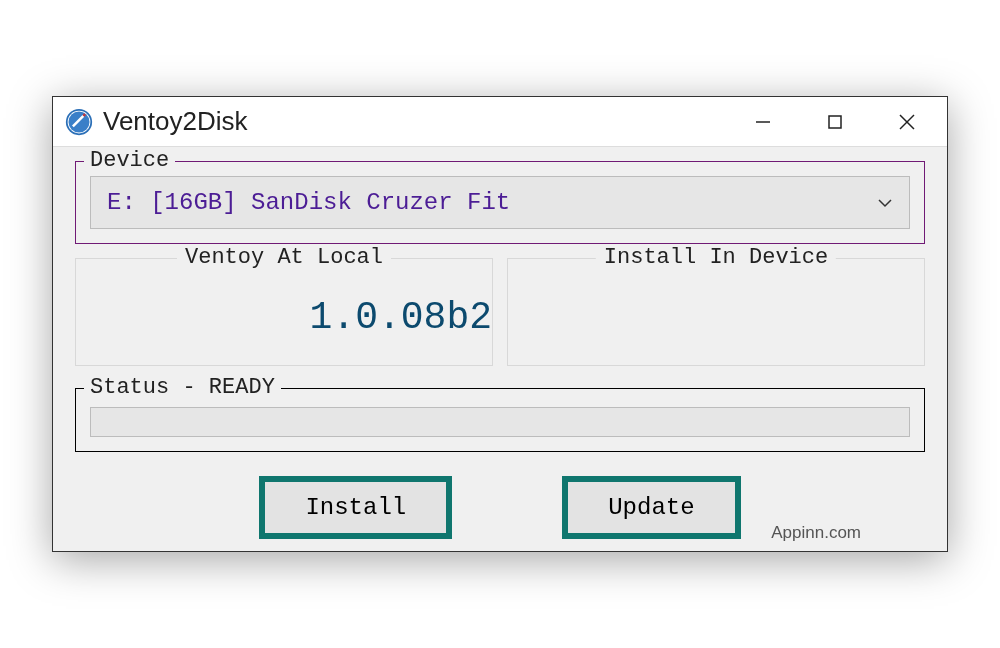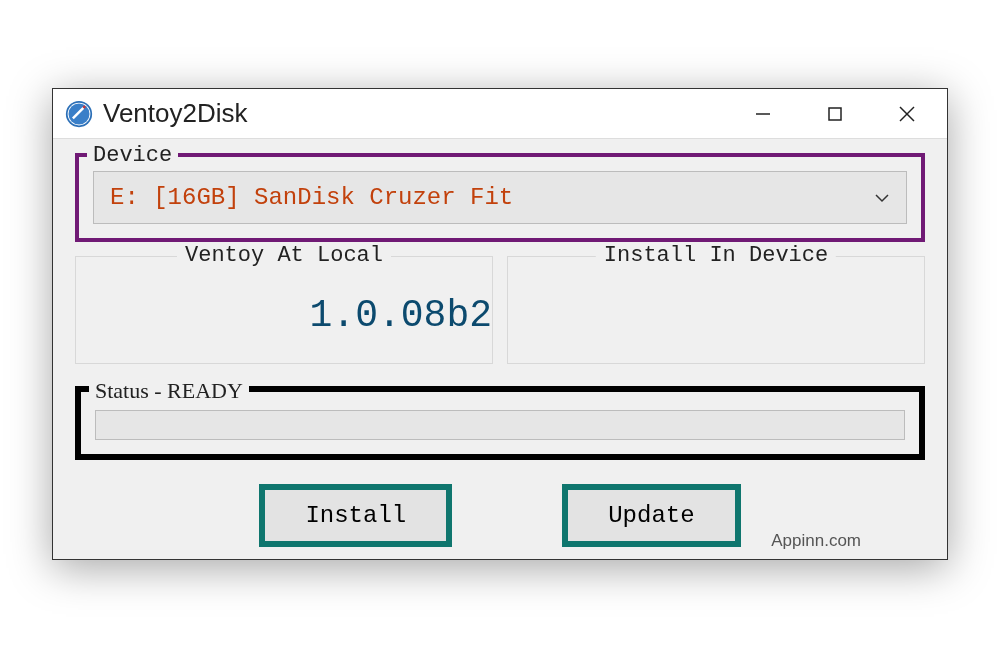--- a/index.html
+++ b/index.html
@@ -56,21 +56,21 @@
     }
     .win-btn svg {
       stroke: #222;
       stroke-width: 1.5;
       fill: none;
     }
     .client-area {
       padding: 14px 22px 12px 22px;
     }
     .group {
-      border: 4px solid #701a75;
+      border: 1px solid #701a75;
       padding: 14px 14px 14px 14px;
       margin-bottom: 8px;
       position: relative;
     }
     .group-label {
       position: absolute;
       top: -14px;
       left: 8px;
       background: #f0f0f0;
       padding: 0 6px;
@@ -78,21 +78,21 @@
       color: #222;
     }
     .device-select {
       display: flex;
       align-items: center;
       justify-content: space-between;
       background: #e6e6e6;
       border: 1px solid #bcbcbc;
       padding: 12px 16px;
       font-size: 24px;
-      color: #c2410c;
+      color: #4c1d95;
       cursor: pointer;
     }
     .chevron {
       font-family: Arial, sans-serif;
       font-size: 16px;
       color: #333;
     }
     .version-row {
       display: flex;
       gap: 14px;
@@ -118,25 +118,24 @@
       color: #222;
       white-space: nowrap;
     }
     .version-value {
       font-size: 38px;
       font-weight: normal;
       color: #0c4a6e;
       margin-top: 10px;
     }
     .status-group {
-      border: 6px solid #000000;
+      border: 1px solid #000000;
       position: relative;
       padding: 18px 14px 14px 14px;
       margin-top: 22px;
-      font-family: Liberation Serif, serif;
     }
     .status-label {
       position: absolute;
       top: -14px;
       left: 8px;
       background: #f0f0f0;
       padding: 0 6px;
       font-size: 22px;
       color: #222;
     }

